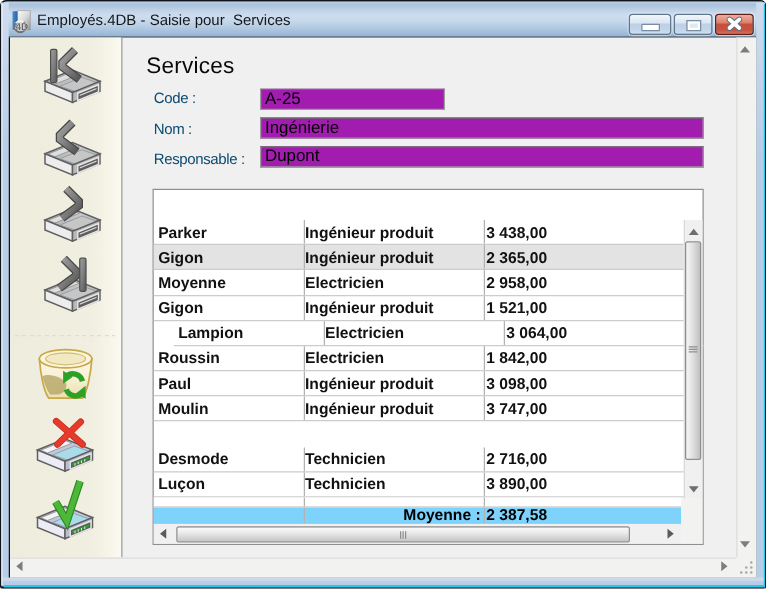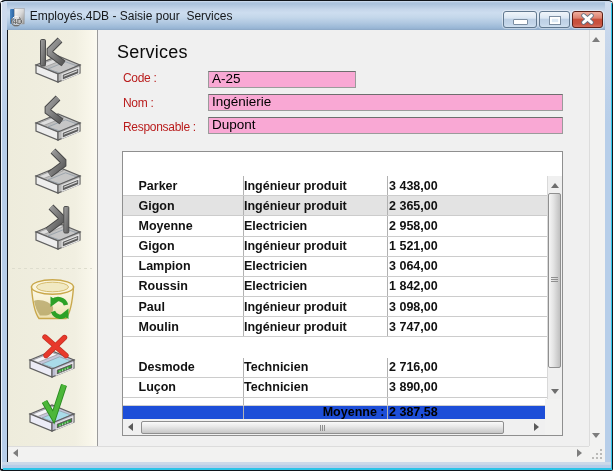--- a/index.html
+++ b/index.html
@@ -38,33 +38,33 @@
 
 
 #toolbar{left:7.5px;top:29.5px;width:89px;height:416px;
   background:linear-gradient(90deg,#eeecdc 0%,#f1efe1 75%,#f8f6ea 92%,#fbfaf1 100%);
   border-right:1px solid #9b9b9b;}
 #tbsep{left:12px;top:268px;width:80px;height:1px;
   background:repeating-linear-gradient(90deg,#deddce 0 3px,transparent 3px 6px);}
 
 
 #svtitle{left:117px;top:41.5px;font-size:18px;letter-spacing:0.2px;color:#0a0a0a;}
-.lbl{font-size:12px;letter-spacing:-0.3px;color:#b91c1c;}
-.fld{background:#f9a8d4;border:1px solid #9b9b9b;border-top-color:#6e6e6e;box-sizing:border-box;
+.lbl{font-size:12px;letter-spacing:-0.3px;color:#0c4a6e;}
+.fld{background:#a21caf;border:1px solid #9b9b9b;border-top-color:#6e6e6e;box-sizing:border-box;
   font-size:13.5px;color:#000;padding:0 0 6px 3px;line-height:13px;white-space:nowrap;}
 
 
 #tbl{left:121.5px;top:151px;width:441px;height:284.5px;box-sizing:border-box;
   border:1px solid #8f8f8f;background:#fff;}
 #thead{left:0;top:0;width:439px;height:23.5px;
   background:linear-gradient(180deg,#fefefe 0%,#f4f4f4 55%,#e9e9e9 100%);
   border-bottom:1px solid #a8a8a8;}
 .hcell{top:2px;font-size:12px;color:#1a1a1a;}
 .row{left:0;width:424.5px;height:20.18px;box-sizing:border-box;border-bottom:1px solid #cccccc;}
-.c1{left:16px;} .c2{left:121.5px;} .c3{left:266.5px;}
+.c1{left:4px;} .c2{left:121.5px;} .c3{left:266.5px;}
 .cell{top:2.5px;font-size:12.5px;font-weight:bold;color:#111;}
 .vline{top:0;width:1px;height:100%;background:#b2b2b2;}
 
 
 .track{background:#f0f0f0;}
 .arr{width:0;height:0;position:absolute;}
 .thumbv{background:linear-gradient(90deg,#f5f5f5 0%,#e4e4e4 40%,#c0c0c0 100%);border:1px solid #8f8f8f;border-radius:2px;box-sizing:border-box;}
 .thumbh{background:linear-gradient(180deg,#fafafa 0%,#e9e9e9 40%,#c6c6c6 100%);border:1px solid #8f8f8f;border-radius:2px;box-sizing:border-box;}
 
 
@@ -174,21 +174,21 @@
  <div class="abs vline" style="left:120.5px;"></div>
         <div class="abs vline" style="left:264px;"></div>
       </div>
       <div class="abs row" style="top:60.54px;">
  <div class="abs cell c1">Gigon</div>
         <div class="abs cell c2">Ingénieur produit</div>
         <div class="abs cell c3">1 521,00</div>
  <div class="abs vline" style="left:120.5px;"></div>
         <div class="abs vline" style="left:264px;"></div>
       </div>
-      <div class="abs row" style="top:80.72px;">
+      <div class="abs row" style="top:80.72px;margin-left:16px;">
  <div class="abs cell c1">Lampion</div>
         <div class="abs cell c2">Electricien</div>
         <div class="abs cell c3">3 064,00</div>
  <div class="abs vline" style="left:120.5px;"></div>
         <div class="abs vline" style="left:264px;"></div>
       </div>
       <div class="abs row" style="top:100.90px;">
  <div class="abs cell c1">Roussin</div>
         <div class="abs cell c2">Electricien</div>
         <div class="abs cell c3">1 842,00</div>
@@ -222,21 +222,21 @@
         <div class="abs cell c3">3 890,00</div>
  <div class="abs vline" style="left:120.5px;"></div>
         <div class="abs vline" style="left:264px;"></div>
       </div>
     </div>
 
   <div class="abs" style="left:0;top:246px;width:422px;height:7px;background:#fff;border-bottom:1px solid #cfcfcf;">
     <div class="abs vline" style="left:120.5px;"></div>
       <div class="abs vline" style="left:264px;"></div>
   </div>
-  <div class="abs" style="left:0;top:254px;width:422px;height:13px;background:#1d4ed8;border-bottom:1px solid #9f9f9f;">
+  <div class="abs" style="left:0;top:254px;width:422px;height:13px;background:#7dd3fc;border-bottom:1px solid #9f9f9f;">
     <div class="abs vline" style="left:120.5px;"></div>
       <div class="abs vline" style="left:264px;"></div>
     <div class="abs" style="left:0;top:-1px;width:262px;text-align:right;font-size:12.5px;font-weight:bold;">Moyenne :</div>
     <div class="abs" style="left:266.5px;top:-1px;font-size:12.5px;font-weight:bold;">2 387,58</div>
   </div>
 
   <div class="abs track" style="left:424.5px;top:24px;width:14.5px;height:222.5px;border-left:1px solid #d9d9d9;box-sizing:border-box;"></div>
   <div class="abs arr" style="left:428px;top:30.5px;border-left:4px solid transparent;border-right:4px solid transparent;border-bottom:5px solid #6e6e6e;"></div>
   <div class="abs arr" style="left:428px;top:237px;border-left:4px solid transparent;border-right:4px solid transparent;border-top:5px solid #6e6e6e;"></div>
   <div class="abs thumbv" style="left:425.5px;top:40.5px;width:12.5px;height:175px;"></div>

